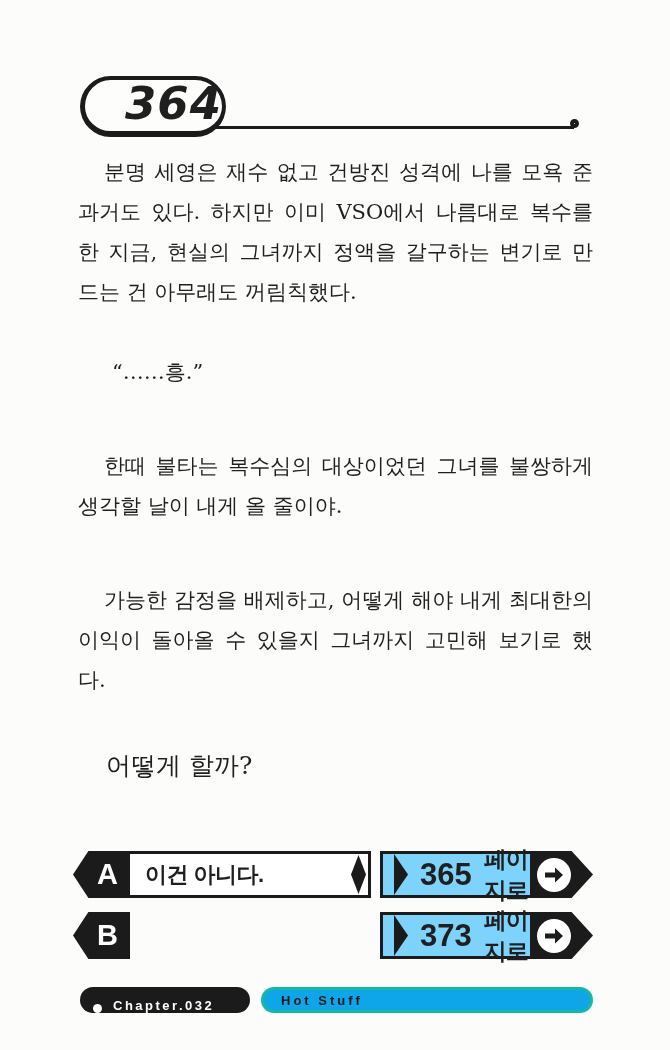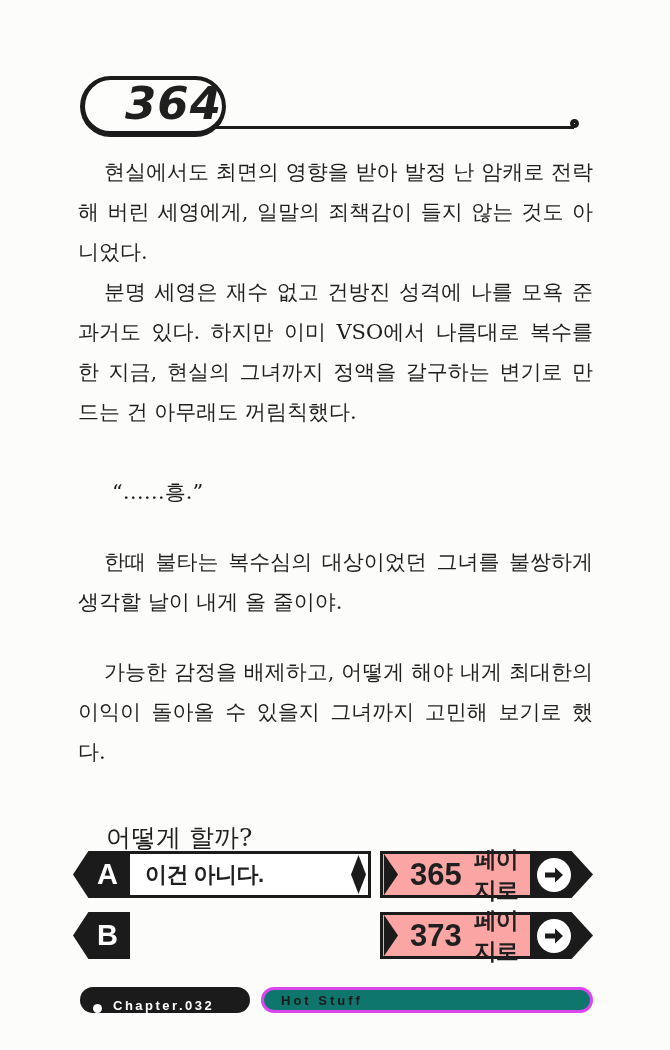--- a/index.html
+++ b/index.html
@@ -41,21 +41,21 @@
   }
 
   
   .body-text {
     position:absolute; left:78px; top:152px; width:515px;
     font-size:21px; line-height:40px;
     text-align:justify; word-break:break-all;
   }
   .body-text p { text-indent:26px; }
   .para-quote { margin-top:40px; text-indent:34px !important; }
-  .para-gap   { margin-top:30px; }
+  .para-gap   { margin-top:54px; }
   .para-question {
     margin-top:46px; font-size:25px; text-indent:28px !important;
   }
 
   
   .choices {
     position:absolute; left:73px; top:851px; width:520px;
     display:flex; flex-direction:column; gap:14px;
   }
   .choice-row { display:flex; height:47px; }
@@ -86,23 +86,23 @@
   .end-diamond {
     position:absolute; right:2px; top:1px; bottom:1px; width:15px;
     background:#1b1b1b;
     clip-path:polygon(50% 0, 100% 50%, 50% 100%, 0 50%);
   }
   .choice-right {
     flex:0 0 213px; display:flex; margin-left:9px;
   }
   .dest-box {
     flex:1 1 auto;
-    background:#fca5a5; border:3px solid #1b1b1b;
+    background:#7dd3fc; border:3px solid #1b1b1b;
     display:flex; align-items:center;
-    padding-left:1px; gap:12px;
+    padding-left:11px; gap:12px;
   }
   .start-chevron {
     width:14px; height:100%; background:#1b1b1b;
     clip-path:polygon(0 0, 100% 50%, 0 100%);
     flex:0 0 14px;
   }
   .dest-num {
     font-family:"Liberation Sans", sans-serif;
     font-weight:700; font-size:31px; letter-spacing:0;
   }
@@ -134,40 +134,39 @@
     background:#1b1b1b; border-radius:13px;
     display:flex; align-items:flex-end; gap:11px;
     padding-left:13px;
   }
   .chapter-bullet { width:9px; height:9px; background:#fff; border-radius:50%; }
   .chapter-pill span {
     color:#fff; font-weight:700; font-size:13px; letter-spacing:2.5px;
   }
   .title-pill {
     flex:1 1 auto;
-    background:#0f766e; border:3px solid #d946ef; border-radius:14px;
+    background:#0ea5e9; border:3px solid #14b8a6; border-radius:14px;
     display:flex; align-items:center; padding-left:17px;
   }
   .title-pill span {
     font-weight:700; font-size:13px; letter-spacing:3px; color:#1b1b1b;
   }
 </style>
 </head>
 <body>
 
 <div class="page">
 
   <div class="header-line"></div>
   <div class="header-ring"></div>
   <div class="section-pill">
     <span>364</span>
   </div>
 
   <div class="body-text">
-    <p>현실에서도 최면의 영향을 받아 발정 난 암캐로 전락해 버린 세영에게, 일말의 죄책감이 들지 않는 것도 아니었다.</p>
     <p>분명 세영은 재수 없고 건방진 성격에 나를 모욕 준 과거도 있다. 하지만 이미 VSO에서 나름대로 복수를 한 지금, 현실의 그녀까지 정액을 갈구하는 변기로 만드는 건 아무래도 꺼림칙했다.</p>
     <p class="para-quote">“……흥.”</p>
     <p class="para-gap">한때 불타는 복수심의 대상이었던 그녀를 불쌍하게 생각할 날이 내게 올 줄이야.</p>
     <p class="para-gap">가능한 감정을 배제하고, 어떻게 해야 내게 최대한의 이익이 돌아올 수 있을지 그녀까지 고민해 보기로 했다.</p>
     <p class="para-question">어떻게 할까?</p>
   </div>
 
   <div class="choices">
 
     <div class="choice-row">

